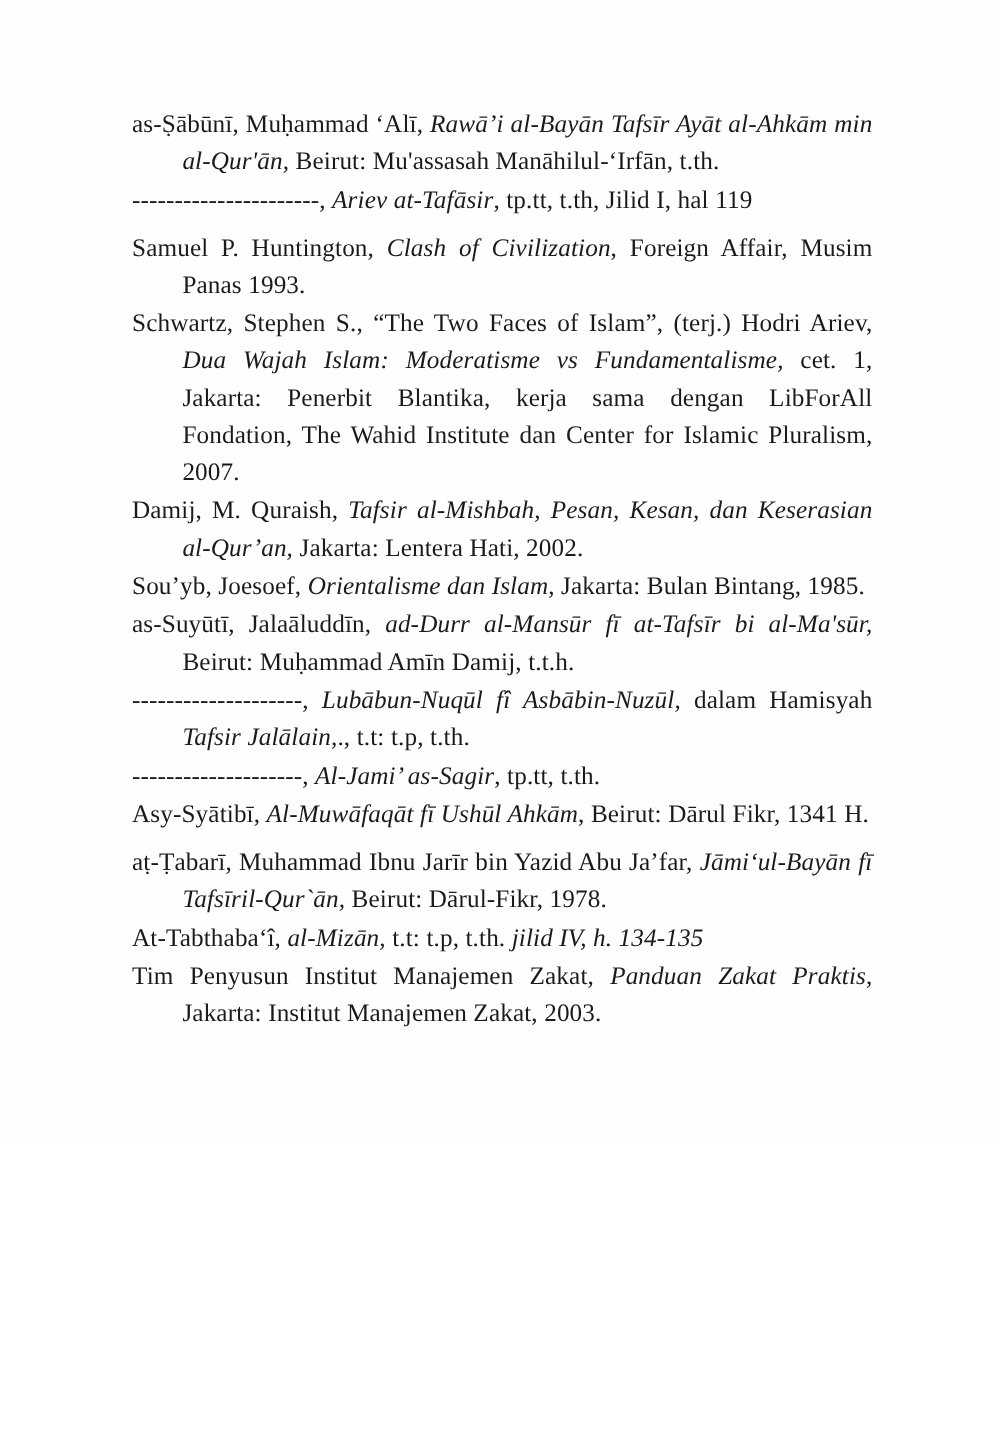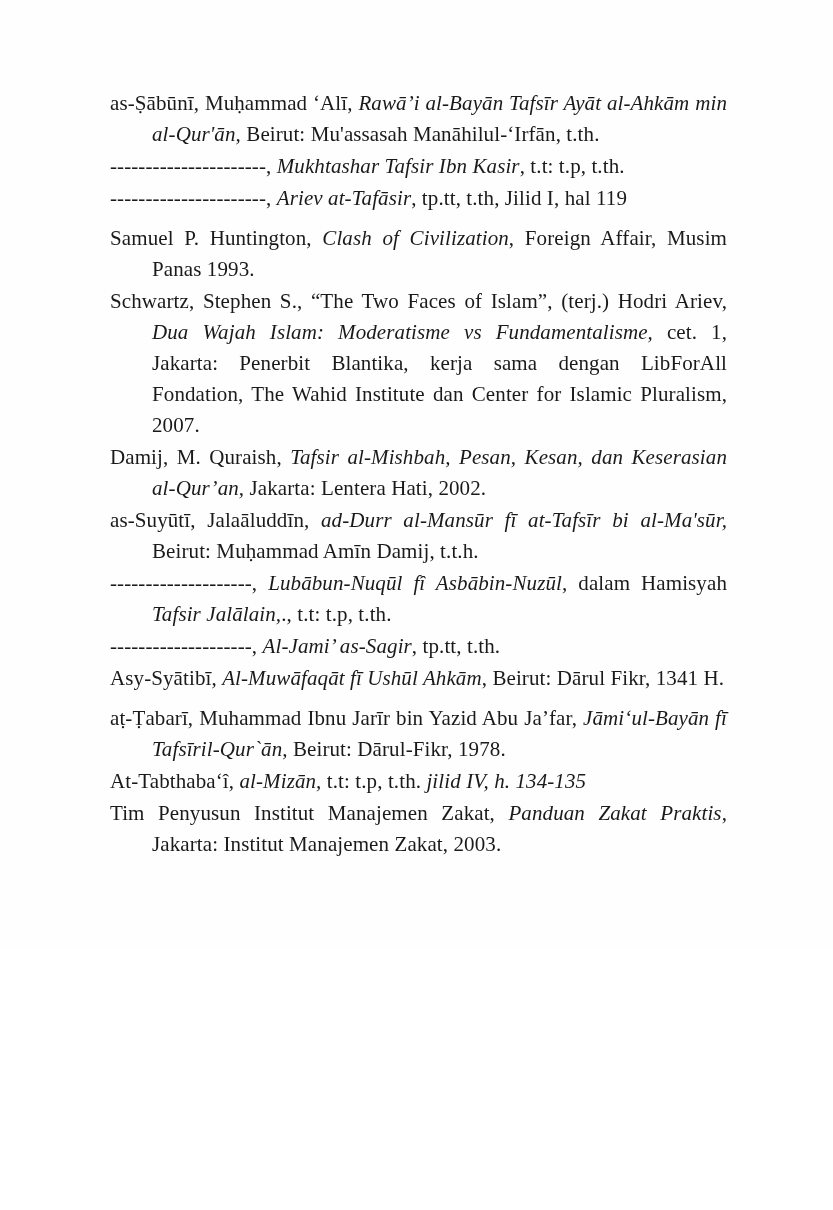--- a/index.html
+++ b/index.html
@@ -57,25 +57,25 @@
     color: #111;
     text-align: right;
   }
 </style>
 </head>
 <body>
 
 <div class="page">
   <div class="textblock" id="bibliography-list">
       <p class="entry"><span>as-Ṣābūnī, Muḥammad ‘Alī, </span><span class="it">Rawā’i al-Bayān Tafsīr Ayāt al-Ahkām min al-Qur'ān,</span><span> Beirut: Mu'assasah Manāhilul-‘Irfān, t.th.</span></p>
-      <p class="entry"><span>----------------------, </span><span class="it">Mukhtashar Tafsir Ibn Kasir</span><span>, t.t: t.p, t.th.</span></p>
       <p class="entry"><span>----------------------, </span><span class="it">Ariev at-Tafāsir</span><span>, tp.tt, t.th, Jilid I, hal 119</span></p>
       <p class="entry gap"><span>Samuel P. Huntington, </span><span class="it">Clash of Civilization</span><span>, Foreign Affair, Musim Panas 1993.</span></p>
       <p class="entry"><span>Schwartz, Stephen S., “The Two Faces of Islam”, (terj.) Hodri Ariev, </span><span class="it">Dua Wajah Islam: Moderatisme vs Fundamentalisme,</span><span> cet. 1, Jakarta: Penerbit Blantika, kerja sama dengan LibForAll Fondation, The Wahid Institute  dan Center for Islamic Pluralism, 2007.</span></p>
       <p class="entry"><span>Damij, M. Quraish, </span><span class="it">Tafsir al-Mishbah, Pesan, Kesan, dan Keserasian al-Qur’an,</span><span> Jakarta: Lentera Hati, 2002.</span></p>
+      <p class="entry"><span>Sou’yb, Joesoef, </span><span class="it">Orientalisme dan Islam</span><span>, Jakarta: Bulan Bintang, 1985.</span></p>
       <p class="entry"><span>as-Suyūtī, Jalaāluddīn, </span><span class="it">ad-Durr al-Mansūr fī at-Tafsīr bi al-Ma'sūr,</span><span> Beirut: Muḥammad Amīn Damij, t.t.h.</span></p>
       <p class="entry"><span>--------------------, </span><span class="it">Lubābun-Nuqūl fî Asbābin-Nuzūl,</span><span> dalam Hamisyah </span><span class="it">Tafsir Jalālain,</span><span>., t.t: t.p, t.th.</span></p>
       <p class="entry"><span>--------------------, </span><span class="it">Al-Jami’ as-Sagir</span><span>, tp.tt, t.th.</span></p>
       <p class="entry"><span>Asy-Syātibī, </span><span class="it">Al-Muwāfaqāt fī Ushūl Ahkām</span><span>, Beirut: Dārul Fikr, 1341 H.</span></p>
       <p class="entry gap"><span>aṭ-Ṭabarī, Muhammad Ibnu Jarīr bin Yazid Abu Ja’far, </span><span class="it">Jāmi‘ul-Bayān fī Tafsīril-Qur`ān,</span><span> Beirut: Dārul-Fikr, 1978.</span></p>
       <p class="entry"><span>At-Tabthaba‘î, </span><span class="it">al-Mizān,</span><span> t.t: t.p, t.th. </span><span class="it">jilid IV, h. 134-135</span></p>
       <p class="entry"><span>Tim Penyusun Institut Manajemen Zakat, </span><span class="it">Panduan Zakat Praktis</span><span>,  Jakarta: Institut Manajemen Zakat, 2003.</span></p>
     </div>
 
   <div class="footer">

